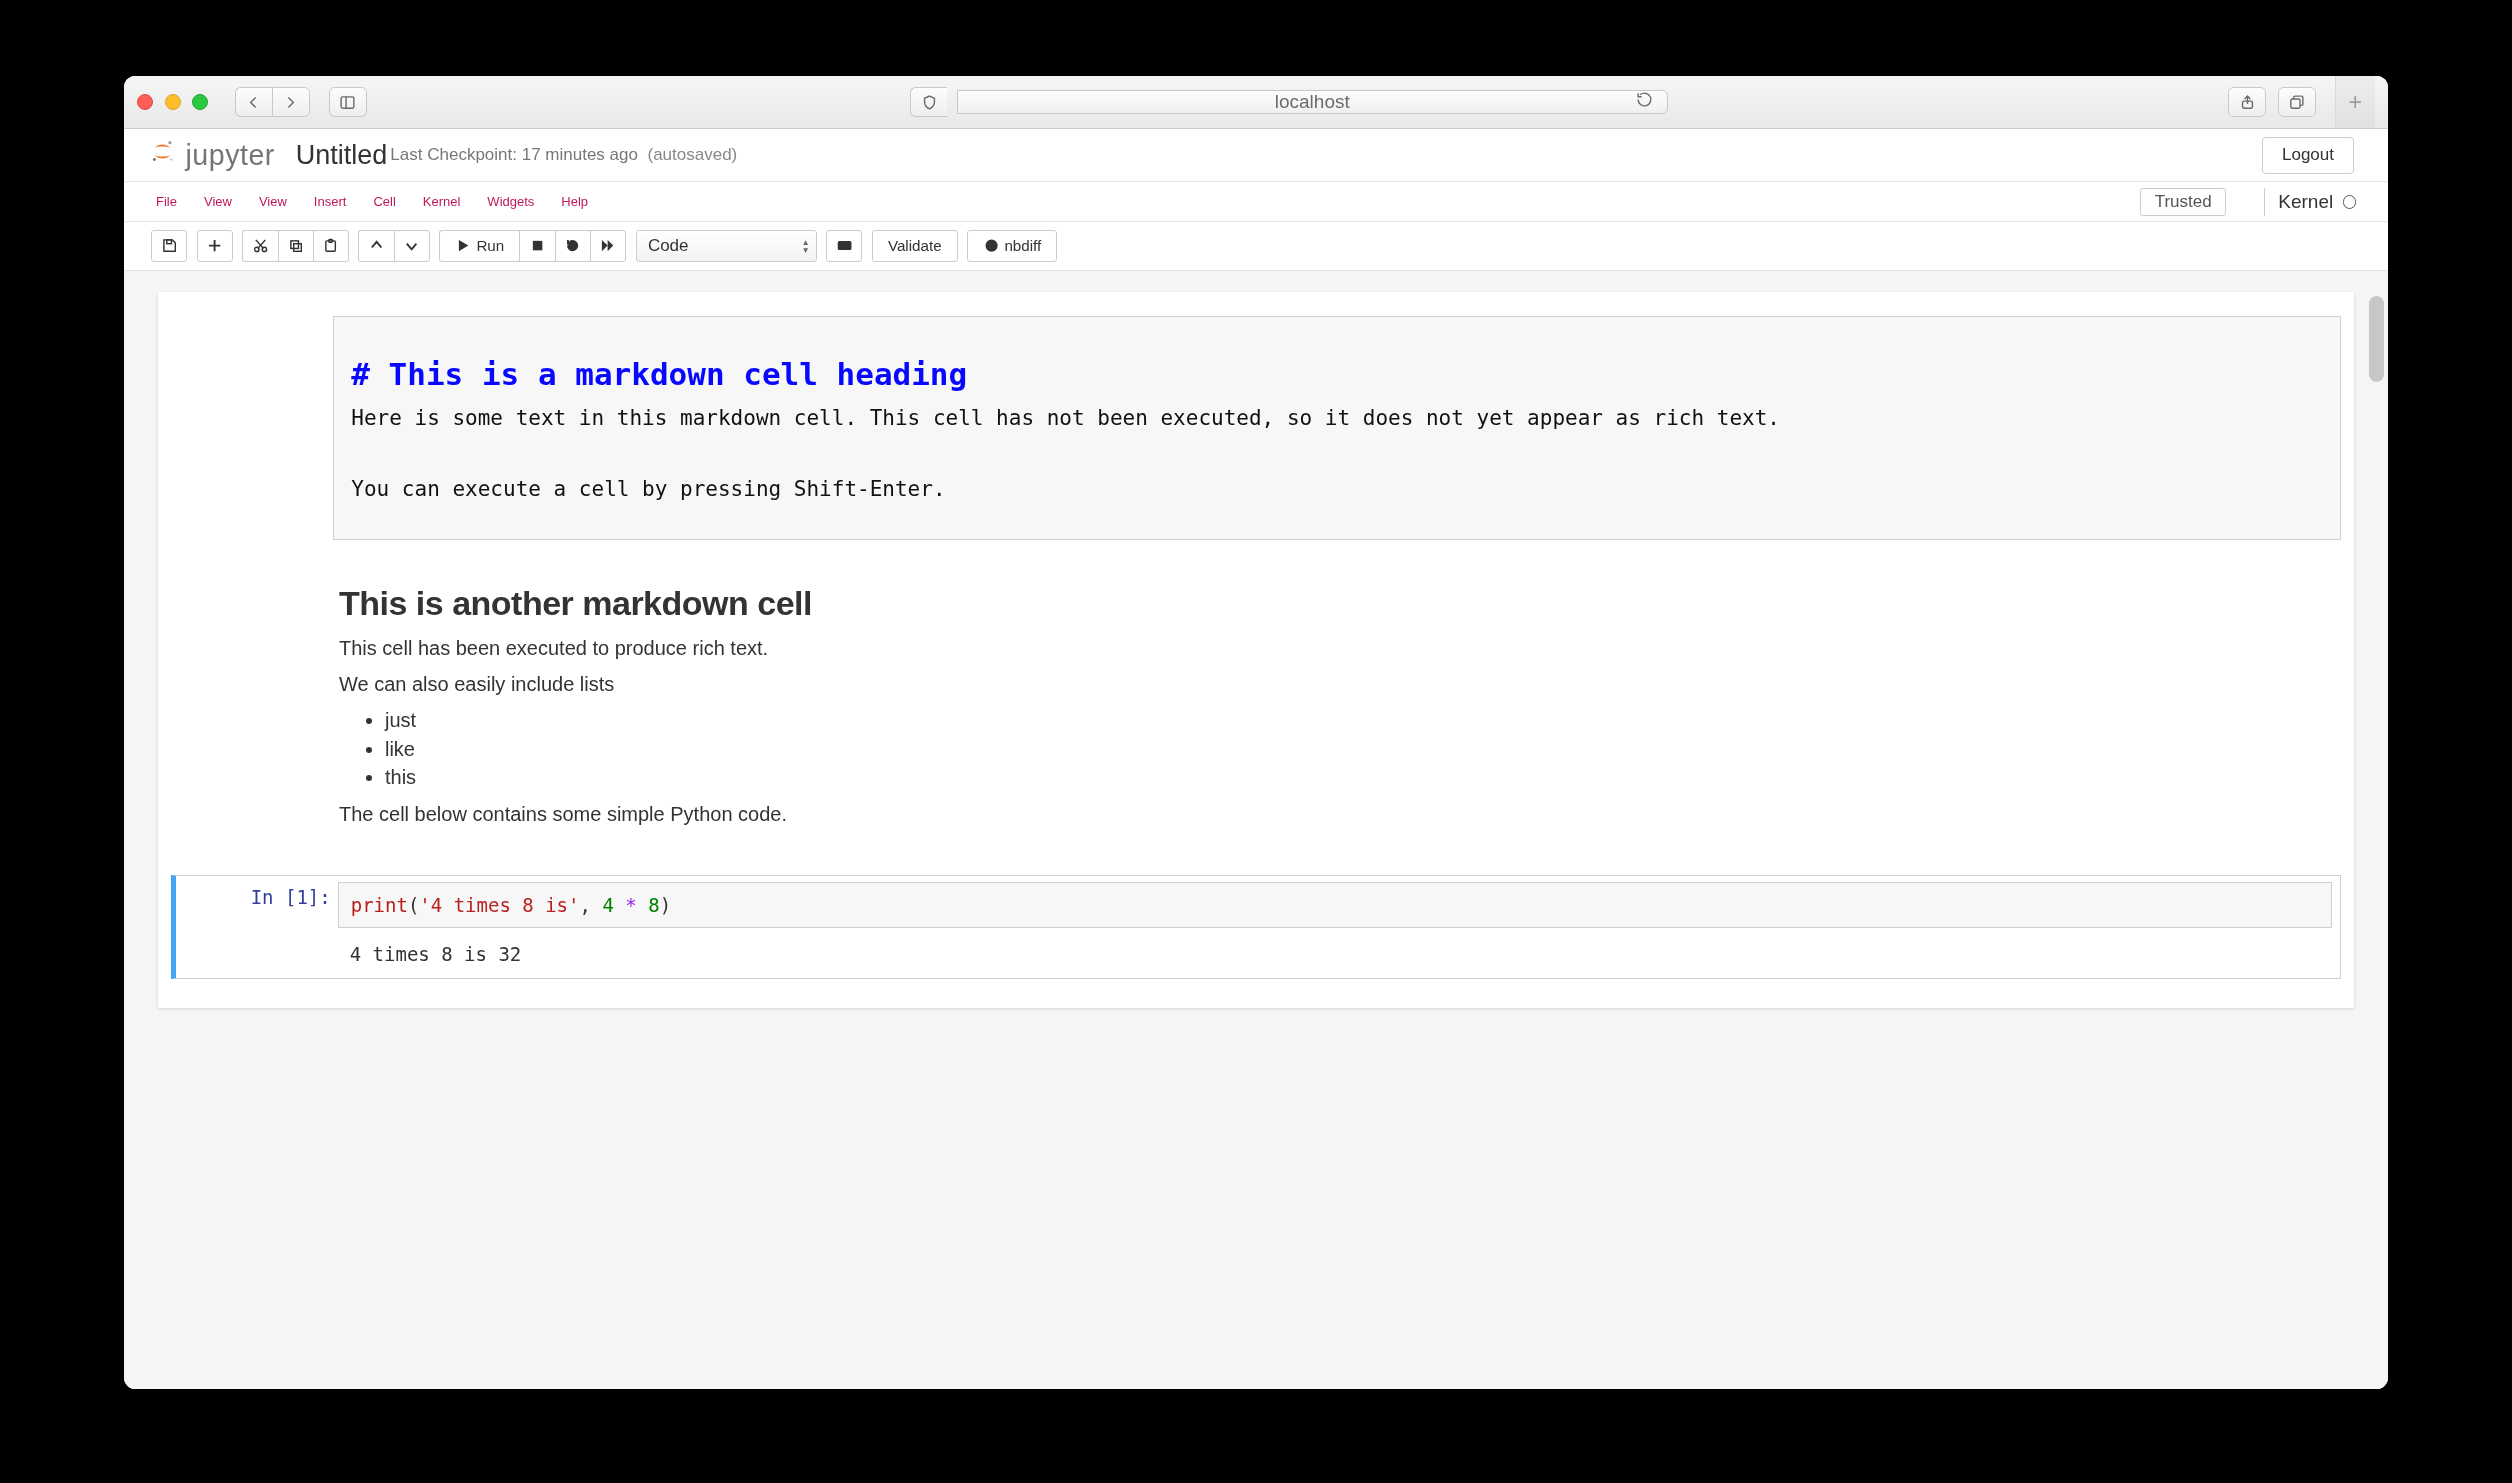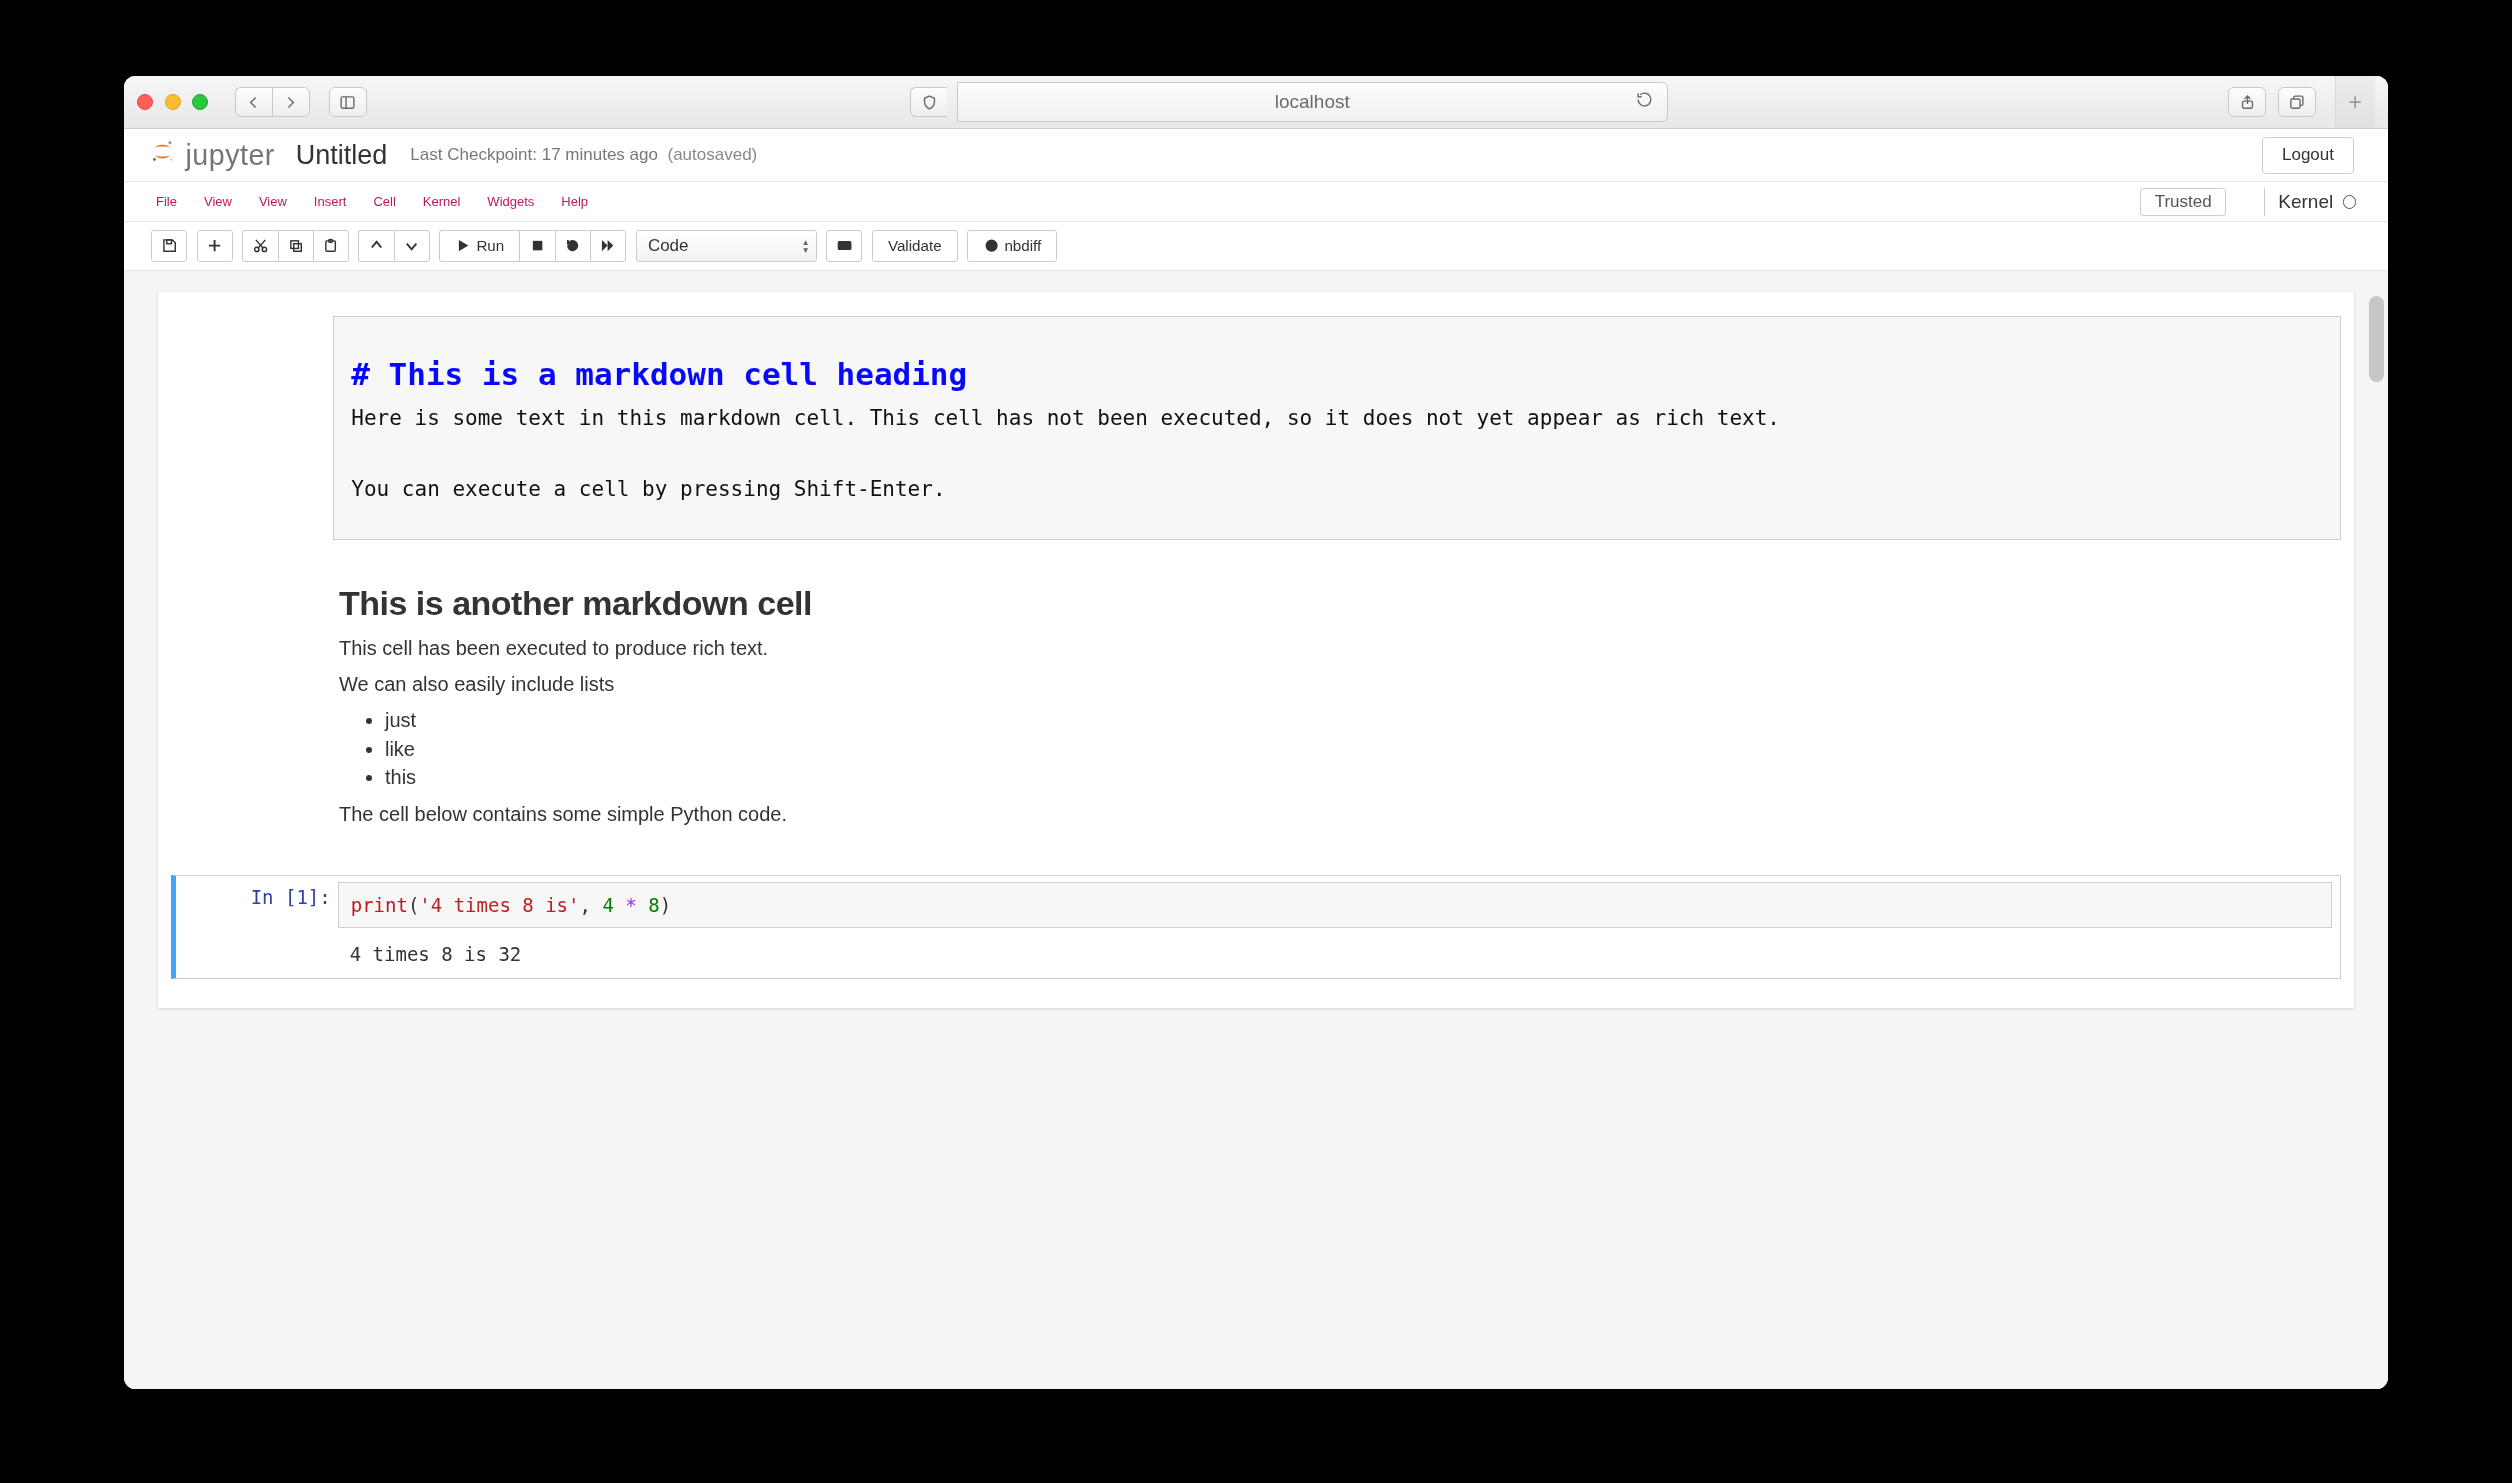--- a/index.html
+++ b/index.html
@@ -38,41 +38,41 @@
   border:1px solid #c8c8c8; display:flex;align-items:center;justify-content:center;
   padding: 0 9.5px; color:#6a6a6a; font-size: 17px;
 }
 .nav-group .tb-btn:first-child { border-radius: 5.7px 0 0 5.7px; border-right: none; }
 .nav-group .tb-btn:last-child  { border-radius: 0 5.7px 5.7px 0; }
 .tb-btn.single { border-radius: 5.7px; }
 .tb-btn svg { width: 17px; height: 17px; fill: none; stroke: #6a6a6a; stroke-width: 2; }
 .titlebar .spacer { flex:1; }
 .shield-btn { border-radius: 5.7px 0 0 5.7px; border-right: none; }
 .urlbar {
-  flex: 1.35; height: 40px; background: linear-gradient(#fdfdfd,#f0f0f0);
+  flex: 1.35; height: 24px; background: linear-gradient(#fdfdfd,#f0f0f0);
   border:1px solid #c8c8c8; border-radius: 0 5.7px 5.7px 0;
   display:flex;align-items:center;justify-content:center;
   font-size:19px; color:#6b6b6b; position: relative;
 }
 .urlbar .reload { position:absolute; right: 13.3px; color:#6b6b6b; }
 .right-group { display:flex; gap: 11.4px; margin-left: 17px; }
 .plus-tab {
   width: 40px; height: 100%; display:flex;align-items:center;justify-content:center;
   color:#9c9c9c; font-size: 23px; border-left: 1px solid #d9d9d9;
   background: linear-gradient(#ededed,#e0e0e0); margin-left: 9.5px;
   align-self: stretch;
 }
 
 .jp-header { display:flex; align-items:center; padding: 7.6px 34px 7.6px 25px; border-bottom: 1px solid #e5e5e5; }
 .jp-logo { display:flex; align-items: baseline; gap: 3.8px; }
 .jp-logo .orb { width: 27px; height: 27px; position:relative; }
 .jp-logo .orb svg { width:27px; height:27px; }
 .jp-logo .word { font-size: 28.6px; color:#757575; margin-left: 5.7px; letter-spacing: 0.5px; }
 .jp-title { font-size: 27px; color:#333; margin-left: 21px; }
-.jp-checkpoint { font-size: 17px; color:#777; margin-left: 23px; }
+.jp-checkpoint { font-size: 17px; color:#777; margin-left: 3px; }
 .jp-autosave { color:#888; margin-left: 9.5px; font-size:17px; }
 .jp-header .spacer { flex:1; }
 .logout-btn {
   padding: 7.6px 19px; border: 1px solid #ccc; border-radius: 3.8px;
   background: #fff; color:#333; font-size:17px;
 }
 
 .menubar { display:flex; align-items:center; padding: 0 32px; border-bottom: 1px solid #e5e5e5; height: 40px; }
 .menubar .menu-item { padding: 9.5px 27px 9.5px 0; font-size: 13px; color:#be185d; cursor: default; }
 .menubar .spacer { flex:1; }

